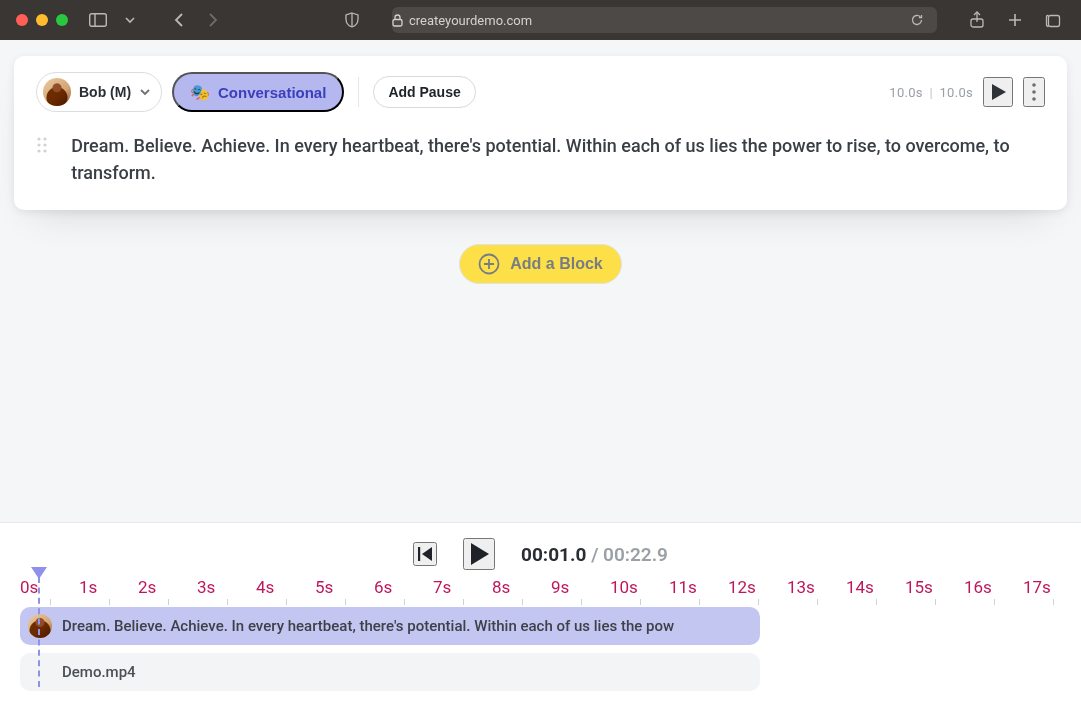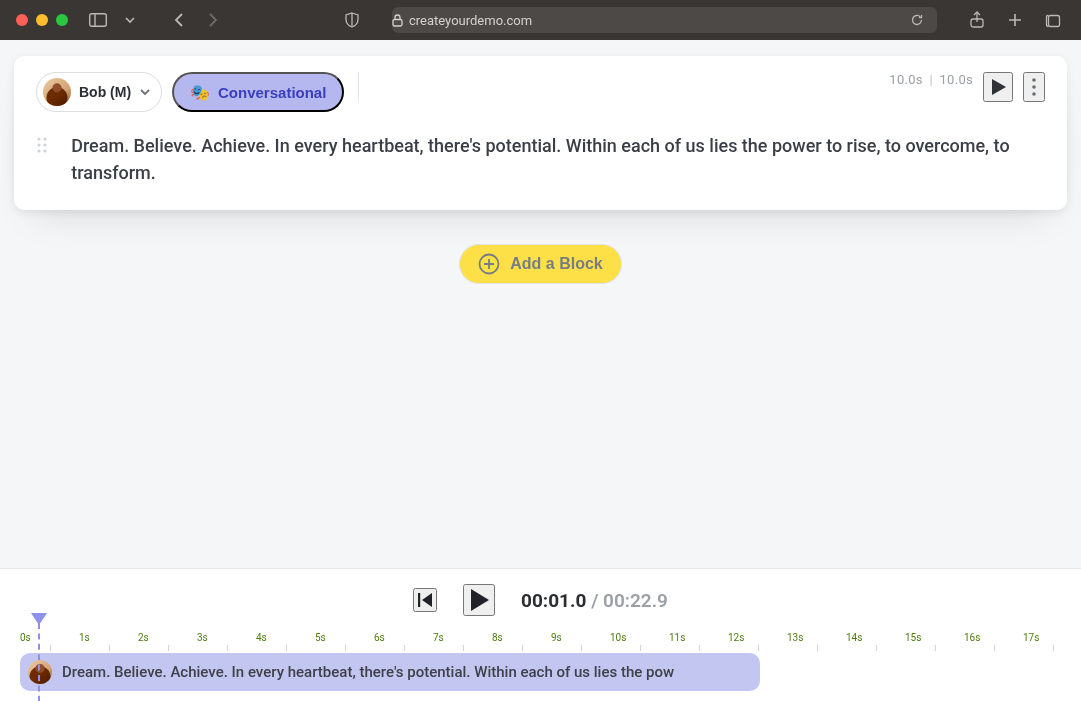--- a/index.html
+++ b/index.html
@@ -66,20 +66,21 @@
   .block-card {
     margin: 16px 14px 0 14px;
     width: calc(100% - 28px);
     background: #fff;
     border-radius: 10px;
     box-shadow: 0 2px 8px rgba(0,0,0,0.08), 0 20px 40px -20px rgba(0,0,0,0.15);
     padding: 16px 22px 24px 22px;
   }
   .block-header {
     display: flex;
+    align-items: center;
     gap: 10px;
   }
   .voice-chip {
     display: flex; align-items: center; gap: 8px;
     height: 40px;
     padding: 0 10px 0 6px;
     border: 1px solid #dcdde0;
     border-radius: 20px;
     background: #fff;
     font-size: 14px;
@@ -180,22 +181,22 @@
   .timeline-controls .time-current { color: #2a2e33; }
   .timeline-controls .time-total { color: #9aa0a6; font-weight: 600; }
   .timeline-controls .slash { color: #9aa0a6; font-weight: 600; }
   .tctl-btn { display:flex; align-items:center; justify-content:center; color:#1f2329; }
 
   .ruler {
     display: flex;
     align-items: flex-end;
     padding: 4px 20px 0 20px;
     height: 26px;
-    color: #4d7c0f;
-    font-size: 10px;
+    color: #be185d;
+    font-size: 17px;
     position: relative;
   }
   .ruler-cell {
     width: 59px;
     flex: 0 0 59px;
     position: relative;
   }
   .ruler-cell .label { position: relative; top: -4px; }
   .ruler-cell::after {
     content:"";
@@ -350,20 +351,23 @@
           </svg>
       </button>
 
       <button class="style-chip">
         <span class="emoji">🎭</span>
         <span>Conversational</span>
       </button>
 
       <span class="divider-v"></span>
 
+      <button class="pill-btn">
+        <span>Add Pause</span>
+      </button>
 
       <span class="spacer"></span>
 
       <span class="duration-chip">
         <span>10.0s</span>
         <span class="sep">|</span>
         <span>10.0s</span>
       </span>
 
       <button class="play-small">
@@ -448,16 +452,21 @@
         <div class="ruler-cell"><span class="label">17s</span></div>
       </div>
 
     <div class="tracks">
       <div class="track">
         <div class="clip voice">
           <span class="avatar"></span>
           <span>Dream. Believe. Achieve. In every heartbeat, there's potential. Within each of us lies the pow</span>
         </div>
       </div>
+      <div class="track">
+        <div class="clip media">
+          <span>Demo.mp4</span>
+        </div>
+      </div>
     </div>
   </div>
 
 </div>
 
 </body></html>

